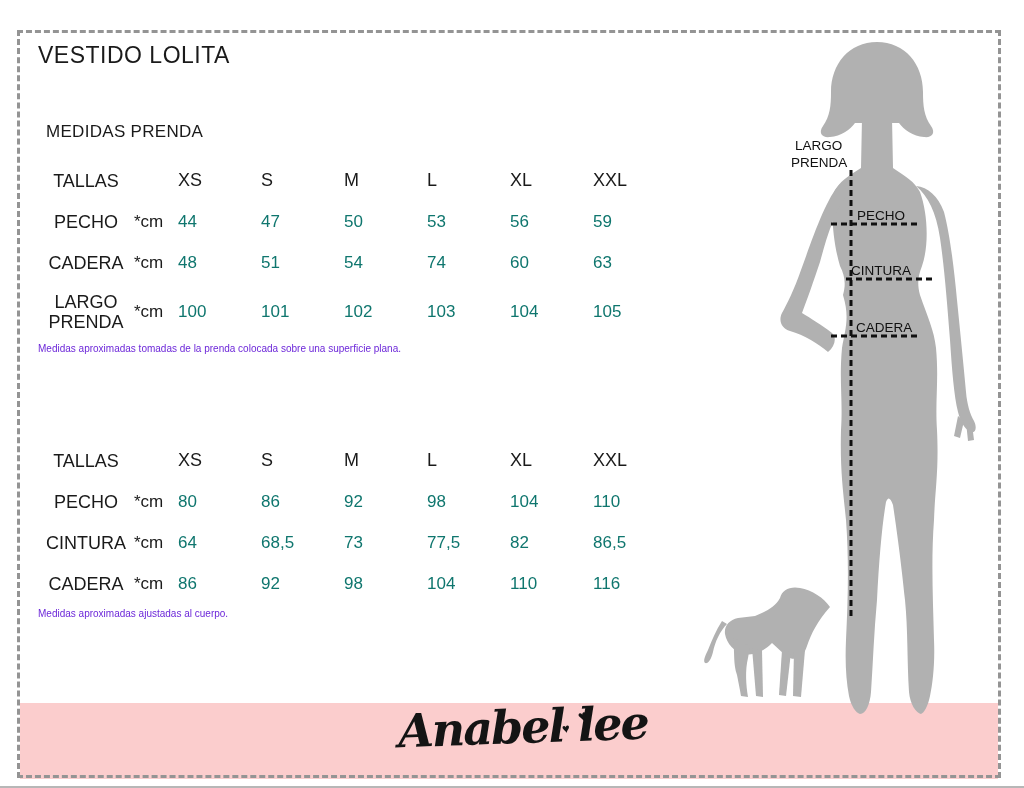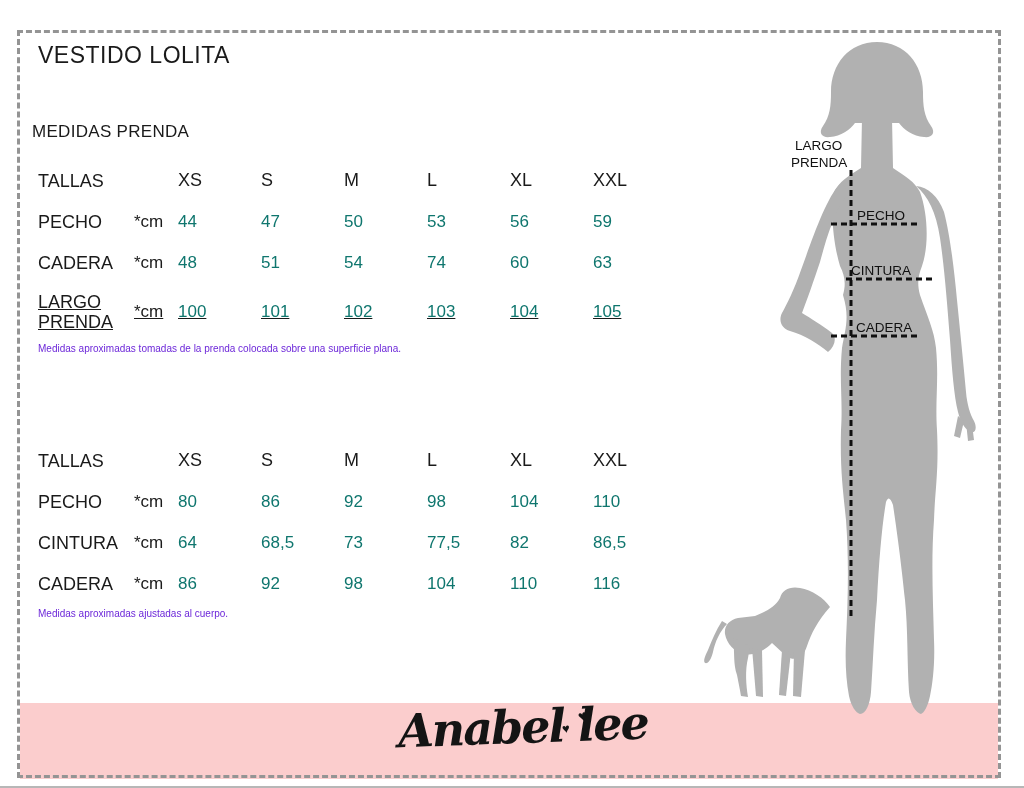--- a/index.html
+++ b/index.html
@@ -7,28 +7,28 @@
     position:relative;width:1024px;height:788px;background:#ffffff;overflow:hidden;
     font-family:"Liberation Sans", sans-serif;color:#1a1a1a;
   }
   .dashed-frame{
     position:absolute;left:17px;top:30px;right:23px;bottom:10px;
     border:3px dashed #949494;z-index:6;pointer-events:none;
   }
   .bottom-edge{position:absolute;left:0;bottom:0;width:100%;height:2px;background:#b7b7b7;z-index:7;}
   .title{position:absolute;left:38px;top:42px;font-size:23px;letter-spacing:.5px;z-index:2;}
   .subtitle{position:absolute;left:38px;top:80px;font-size:23px;letter-spacing:.5px;z-index:2;}
-  .section-heading{position:absolute;left:32px;top:122px;font-size:17px;letter-spacing:.3px;z-index:2;}
+  .section-heading{position:absolute;left:46px;top:122px;font-size:17px;letter-spacing:.3px;z-index:2;}
   .meas-table{position:absolute;left:38px;z-index:2;}
   .t1{top:160px;}
   .t2{top:440px;}
   .row{display:grid;grid-template-columns:96px 44px repeat(6,83px);height:41px;align-items:center;}
-  .row.tall{height:58px;text-decoration:underline;}
+  .row.tall{height:58px;}
   .cell{font-size:18px;}
-  .cell.label{font-size:18px;line-height:20px;}
+  .cell.label{font-size:18px;line-height:20px;text-align:center;}
   .cell.unit{font-size:17px;}
   .cell.val{font-size:17px;}
   .row.header .cell{font-size:18px;}
   .gray{color:#0f766e;}
   .note{position:absolute;left:38px;font-size:10px;color:#6d28d9;z-index:2;}
   .n1{top:343px;}
   .n2{top:608px;}
   .figure-svg{position:absolute;left:700px;top:30px;width:324px;height:700px;z-index:3;}
   .pink-band{position:absolute;left:20px;right:26px;top:703px;bottom:9px;background:#fbcdcd;z-index:1;}
   .brand{

